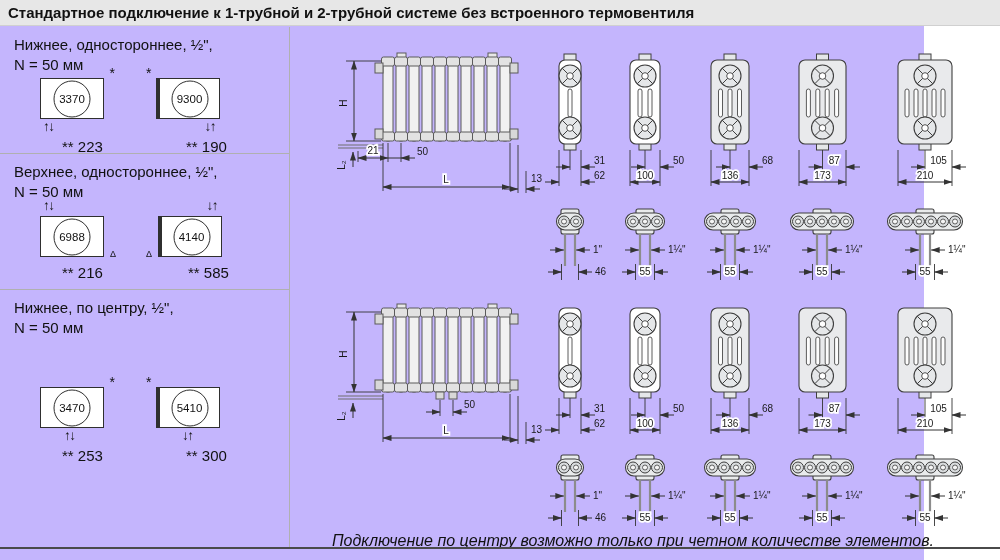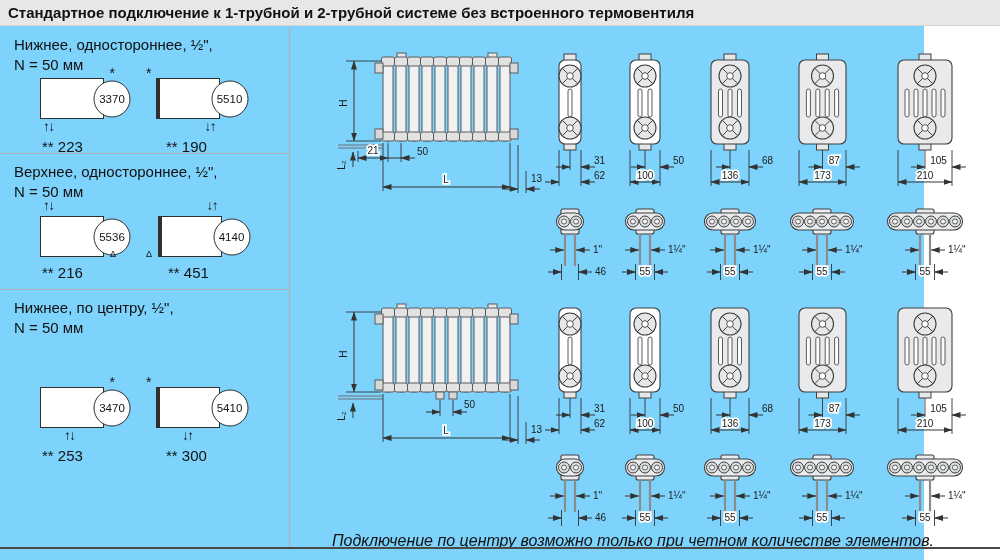--- a/index.html
+++ b/index.html
@@ -1,40 +1,40 @@
 <!DOCTYPE html>
 <html><head>
 <meta charset="utf-8">
 <style>
   html,body{margin:0;padding:0;background:#fff;}
   body{width:1000px;height:560px;overflow:hidden;
        font-family:"Liberation Sans",sans-serif;color:#111;}
-  .page{position:relative;width:924px;height:560px;background:#7dd3fc;}
+  .page{position:relative;width:924px;height:560px;background:#c4b5fd;}
   .titlebar{position:absolute;left:0;top:0;width:1000px;height:26px;background:#e7e7e7;
        border-bottom:1px solid #d0d0d0;font-size:15px;font-weight:bold;line-height:26px;
        padding-left:8px;box-sizing:border-box;white-space:nowrap;}
   .bottom-rule{position:absolute;left:0;top:547px;width:1000px;height:2px;background:#4a4a4a;}
   
   .sidebar{position:absolute;left:0;top:27px;width:290px;height:520px;
        border-right:1px solid #b0b0b0;box-sizing:border-box;}
   .sb-sec{position:absolute;left:0;width:289px;box-sizing:border-box;}
   .sec1{top:0;height:127px;border-bottom:1px solid #b0b0b0;}
   .sec2{top:127px;height:136px;border-bottom:1px solid #b0b0b0;}
   .sec3{top:263px;height:257px;}
   .sb-head{padding:8px 0 0 14px;font-size:15px;line-height:20px;}
   .sd{position:absolute;width:64px;height:41px;}
   .sd-box{position:absolute;inset:0;border:1.6px solid #2f2f2f;background:#fff;}
   .thick .sd-box{border-left-width:4px;}
   .sd-circle{position:absolute;width:35px;height:35px;border:1.4px solid #2f2f2f;border-radius:50%;
        top:50%;left:50%;transform:translate(-50%,-50%);background:#fff;
-       display:flex;align-items:center;justify-content:center;font-size:11.5px;margin-left:40px;}
+       display:flex;align-items:center;justify-content:center;font-size:11.5px;}
   .sd-star{position:absolute;font-size:14px;}
   .sd-arrows{position:absolute;font-size:13.5px;letter-spacing:-1.5px;white-space:nowrap;}
   .sd-delta{position:absolute;font-size:9px;}
-  .sd-value{position:absolute;font-size:15px;white-space:nowrap;}
+  .sd-value{position:absolute;font-size:15px;white-space:nowrap;margin-left:20px;}
   
   .main{position:absolute;left:330px;top:27px;width:670px;height:520px;}
   .main svg{position:absolute;overflow:visible;}
   .footnote{position:absolute;left:2px;top:505px;font-size:16px;white-space:nowrap;font-style:italic;}
   
   svg text{font-family:"Liberation Sans",sans-serif;font-size:10px;fill:#1a1a1a;}
   text.rot{font-size:10px;}
   .ko{paint-order:stroke;stroke:#fff;stroke-width:3.5px;}
   .dl{stroke:#333;stroke-width:1;fill:none;}
   .xl{stroke:#333;stroke-width:0.9;fill:none;}
@@ -83,48 +83,48 @@
       <div class="sd" style="left:40px;top:51px">
         <div class="sd-box">
           <div class="sd-circle">3370</div>
         </div>
         <span class="sd-star" style="right:-11px;top:-13px">*</span>
         <span class="sd-arrows" style="left:3px;top:41px">↑↓</span>
         <div class="sd-value" style="left:2px;top:60px">** 223</div>
       </div>
       <div class="sd thick" style="left:156px;top:51px">
         <div class="sd-box">
-          <div class="sd-circle">5510</div>
+          <div class="sd-circle">9300</div>
         </div>
         <span class="sd-star" style="left:-10px;top:-13px">*</span>
         <span class="sd-arrows" style="right:5px;top:41px">↓↑</span>
         <div class="sd-value" style="left:10px;top:60px">** 190</div>
       </div>
     </div>
 
     <div class="sb-sec sec2">
       <div class="sb-head">
         <span>Верхнее, одностороннее, ½",</span><br>
         <span>N = 50 мм</span>
       </div>
       <div class="sd" style="left:40px;top:62px">
         <div class="sd-box">
-          <div class="sd-circle">5536</div>
+          <div class="sd-circle">6988</div>
         </div>
         <span class="sd-arrows" style="left:3px;top:-18px">↑↓</span>
         <span class="sd-delta" style="right:-12px;bottom:-2px">Δ</span>
         <div class="sd-value" style="left:2px;top:48px">** 216</div>
       </div>
       <div class="sd thick" style="left:158px;top:62px">
         <div class="sd-box">
           <div class="sd-circle">4140</div>
         </div>
         <span class="sd-arrows" style="right:5px;top:-18px">↓↑</span>
         <span class="sd-delta" style="left:-12px;bottom:-2px">Δ</span>
-        <div class="sd-value" style="left:10px;top:48px">** 451</div>
+        <div class="sd-value" style="left:10px;top:48px">** 585</div>
       </div>
     </div>
 
     <div class="sb-sec sec3">
       <div class="sb-head">
         <span>Нижнее, по центру, ½",</span><br>
         <span>N = 50 мм</span>
       </div>
       <div class="sd" style="left:40px;top:97px">
         <div class="sd-box">

